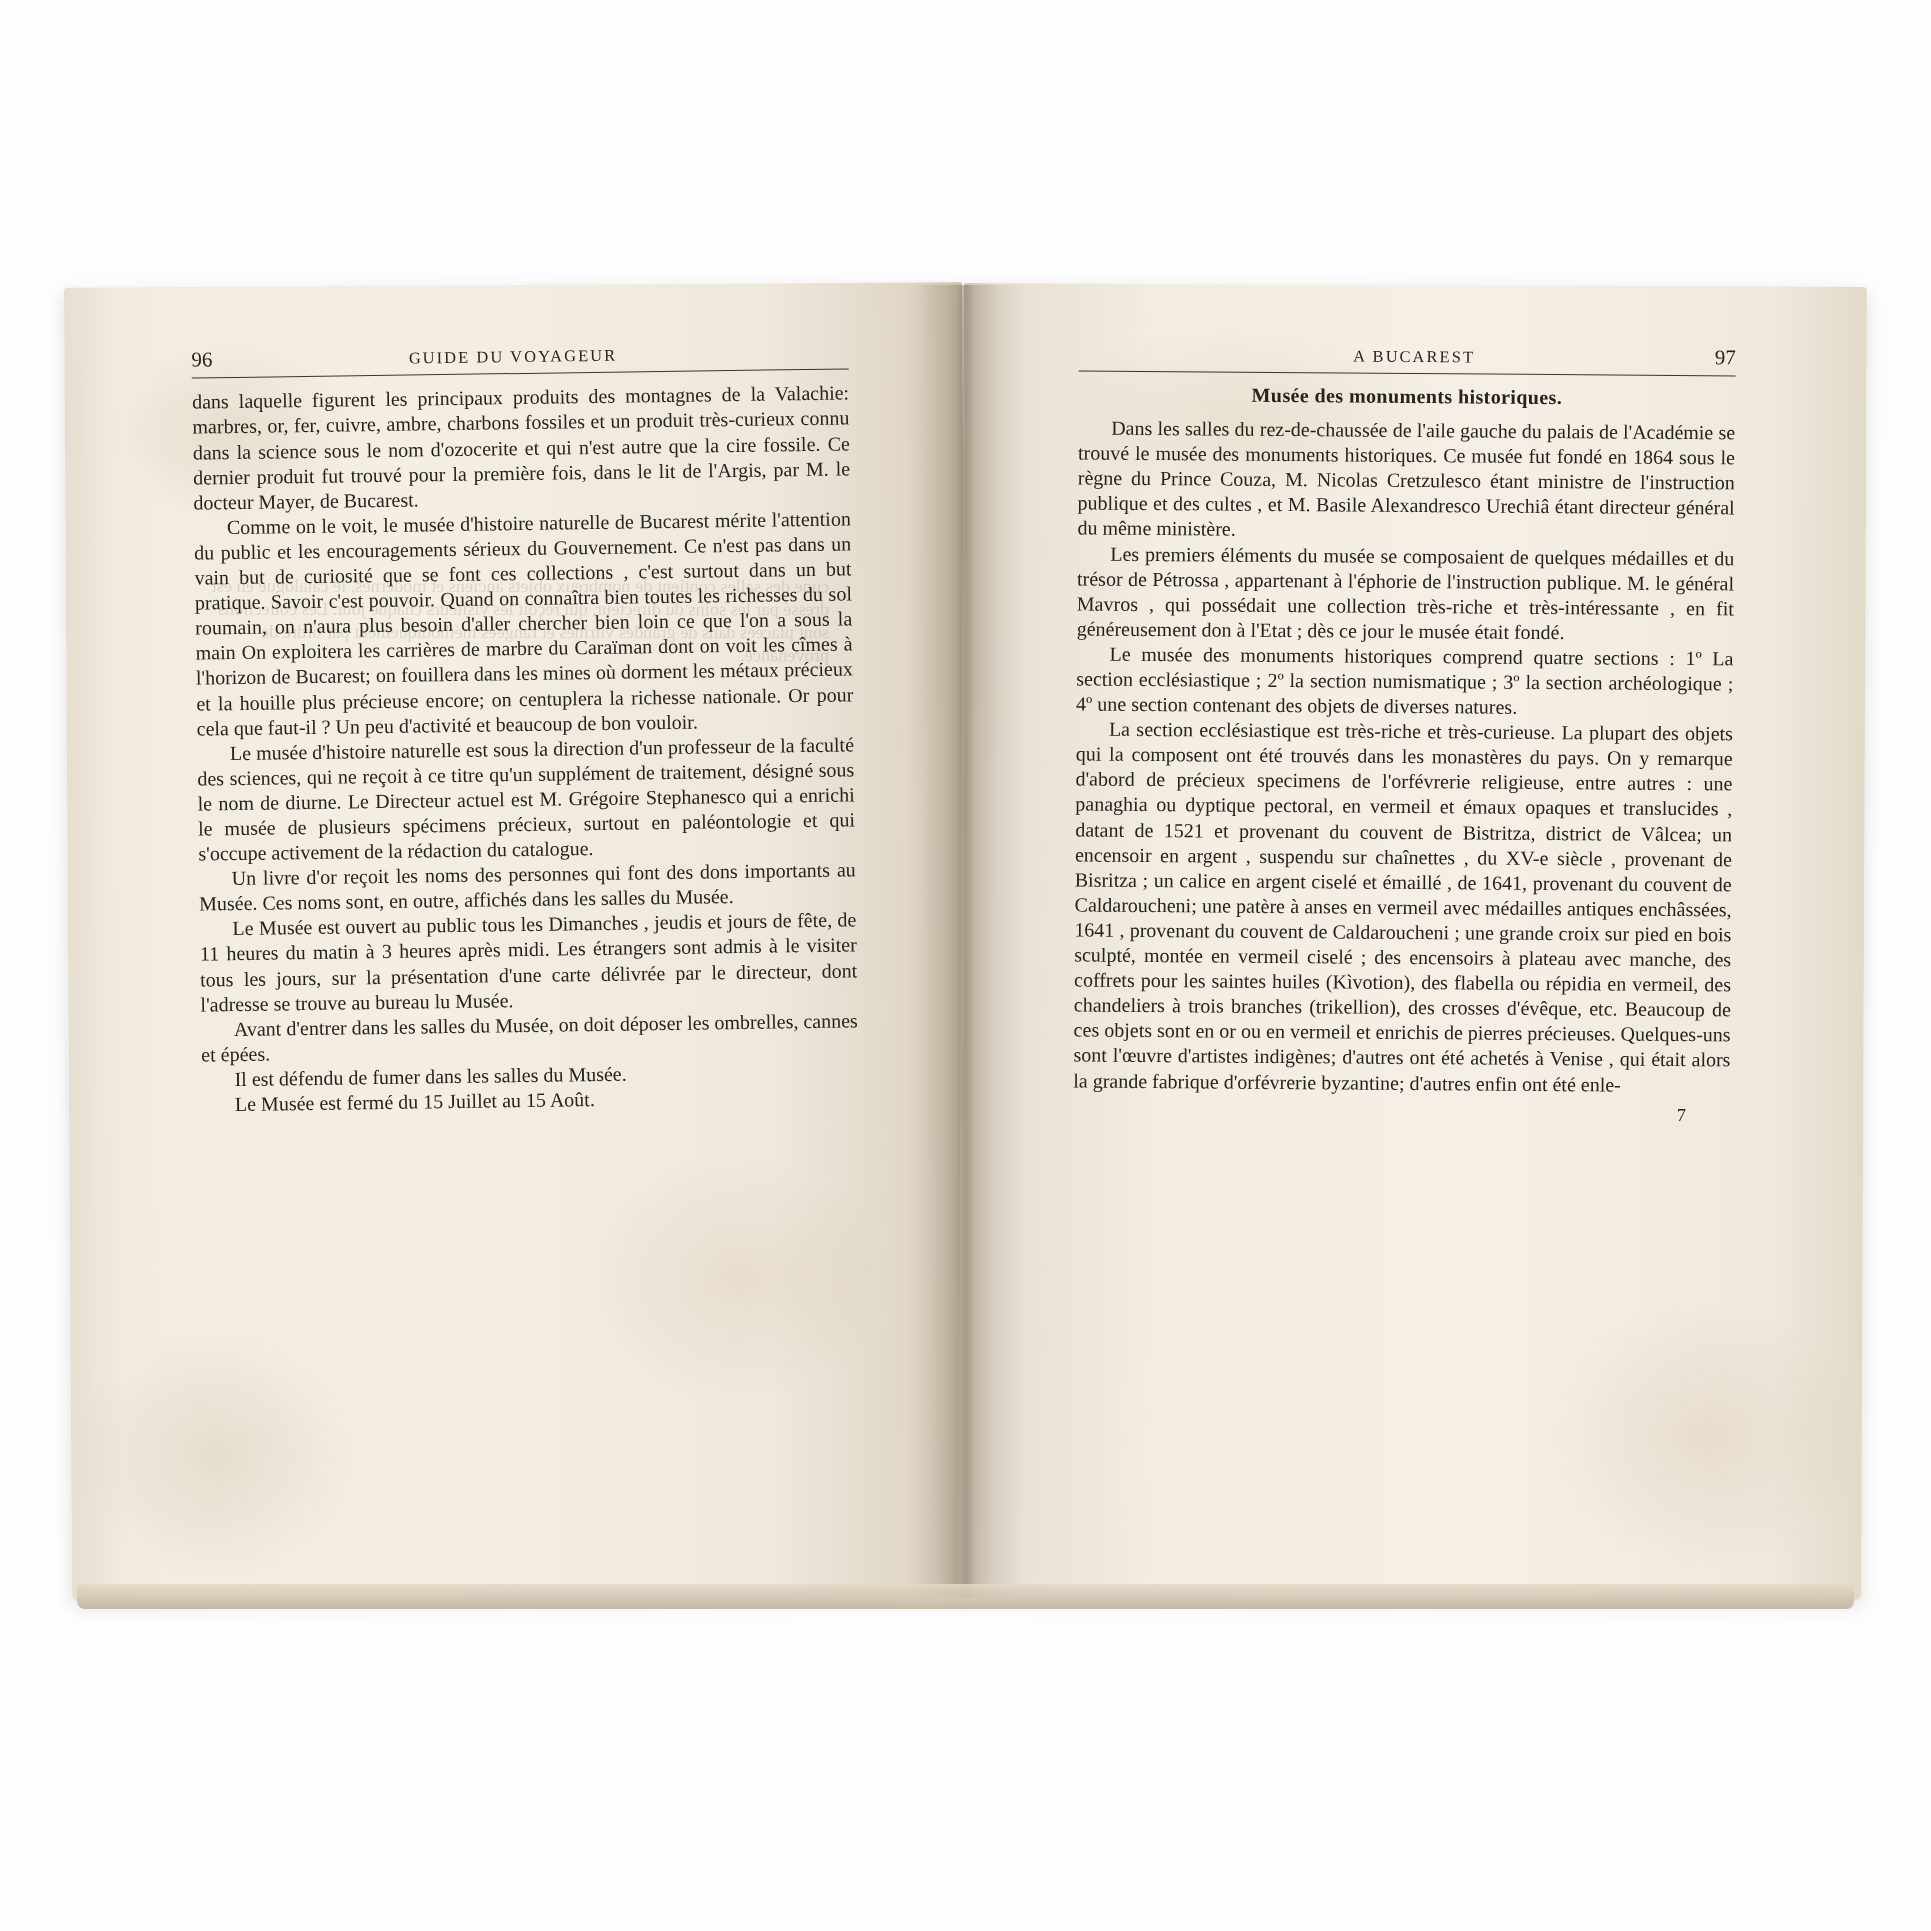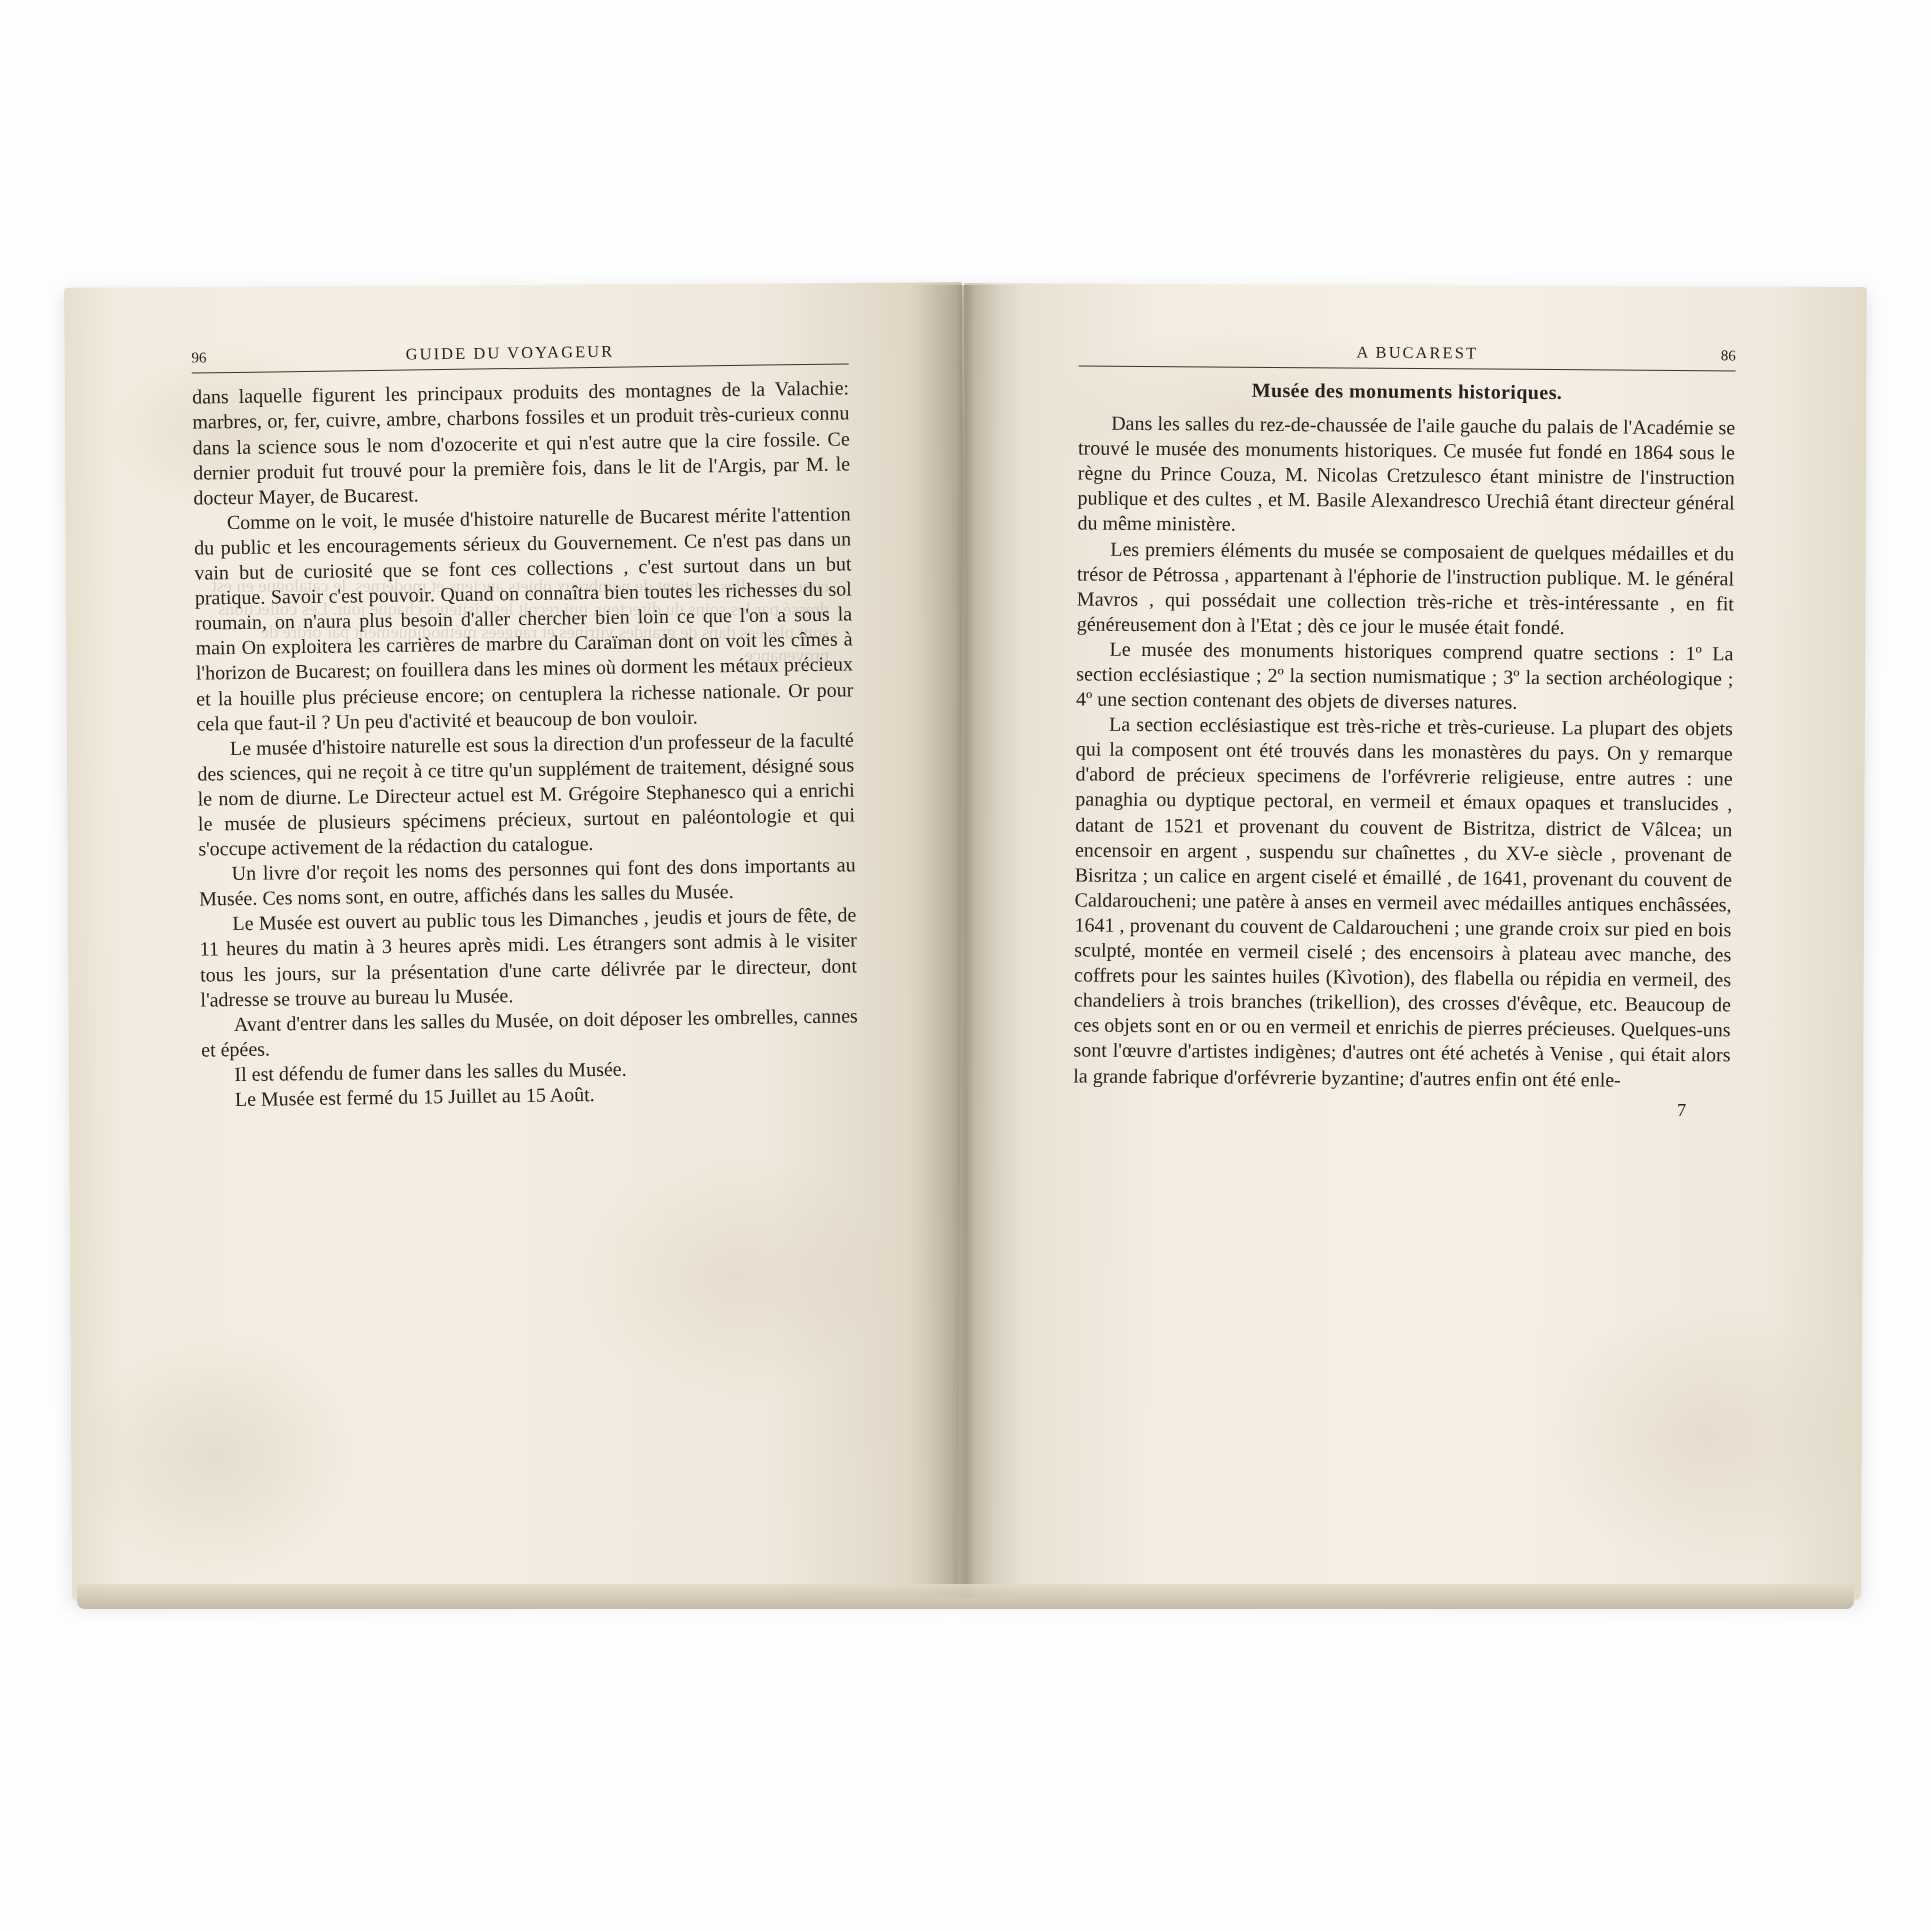--- a/index.html
+++ b/index.html
@@ -118,21 +118,21 @@
     display: flex;
     align-items: baseline;
     justify-content: space-between;
     font-size: 19.3px;
     letter-spacing: 1.4px;
     padding-bottom: 4.8px;
     border-bottom: 1.5px solid #3a342c;
     margin-bottom: 11.6px;
   }
   .running-head .folio {
-    font-size: 15px;
+    font-size: 21px;
     letter-spacing: 0;
     font-family: "Liberation Serif", serif;
   }
   .running-head .title {
     font-size: 16.4px;
     letter-spacing: 2.1px;
   }
   .rh-spacer { width: 35px; }
 
   .section-title {
@@ -214,21 +214,21 @@
     </div>
 
     <div class="leaf leaf-right">
       <div class="stain" style="left:77px;top:39px;width:406px;height:193px;background:radial-gradient(ellipse at center, rgba(176,152,110,0.16), rgba(176,152,110,0) 70%);"></div>
       <div class="stain" style="left:579px;top:1014px;width:328px;height:270px;background:radial-gradient(ellipse at center, rgba(168,144,102,0.14), rgba(168,144,102,0) 70%);"></div>
 
       <div class="page page-right">
         <div class="running-head">
           <span class="rh-spacer"></span>
           <span class="title">A BUCAREST</span>
-          <span class="folio">86</span>
+          <span class="folio">97</span>
         </div>
 
         <div class="section-title">Musée des monuments historiques.</div>
 
         <p class="para">Dans les salles du rez-de-chaussée de l'aile gauche du palais de l'Académie se trouvé le musée des monuments historiques. Ce musée fut fondé en 1864 sous le règne du Prince Couza, M. Nicolas Cretzulesco étant ministre de l'instruction publique et des cultes , et M. Basile Alexandresco Urechiâ étant directeur général du même ministère.</p>
         <p class="para">Les premiers éléments du musée se composaient de quelques médailles et du trésor de Pétrossa , appartenant à l'éphorie de l'instruction publique. M. le général Mavros , qui possédait une collection très-riche et très-intéressante , en fit généreusement don à l'Etat ; dès ce jour le musée était fondé.</p>
         <p class="para">Le musée des monuments historiques comprend quatre sections : 1º La section ecclésiastique ; 2º la section numismatique ; 3º la section archéologique ; 4º une section contenant des objets de diverses natures.</p>
         <p class="para">La section ecclésiastique est très-riche et très-curieuse. La plupart des objets qui la composent ont été trouvés dans les monastères du pays. On y remarque d'abord de précieux specimens de l'orfévrerie religieuse, entre autres : une panaghia ou dyptique pectoral, en vermeil et émaux opaques et translucides , datant de 1521 et provenant du couvent de Bistritza, district de Vâlcea; un encensoir en argent , suspendu sur chaînettes , du XV-e siècle , provenant de Bisritza ; un calice en argent ciselé et émaillé , de 1641, provenant du couvent de Caldaroucheni; une patère à anses en vermeil avec médailles antiques enchâssées, 1641 , provenant du couvent de Caldaroucheni ; une grande croix sur pied en bois sculpté, montée en vermeil ciselé ; des encensoirs à plateau avec manche, des coffrets pour les saintes huiles (Kìvotion), des flabella ou répidia en vermeil, des chandeliers à trois branches (trikellion), des crosses d'évêque, etc. Beaucoup de ces objets sont en or ou en vermeil et enrichis de pierres précieuses. Quelques-uns sont l'œuvre d'artistes indigènes; d'autres ont été achetés à Venise , qui était alors la grande fabrique d'orfévrerie byzantine; d'autres enfin ont été enle-</p>
 
         <div class="sig">7</div>

